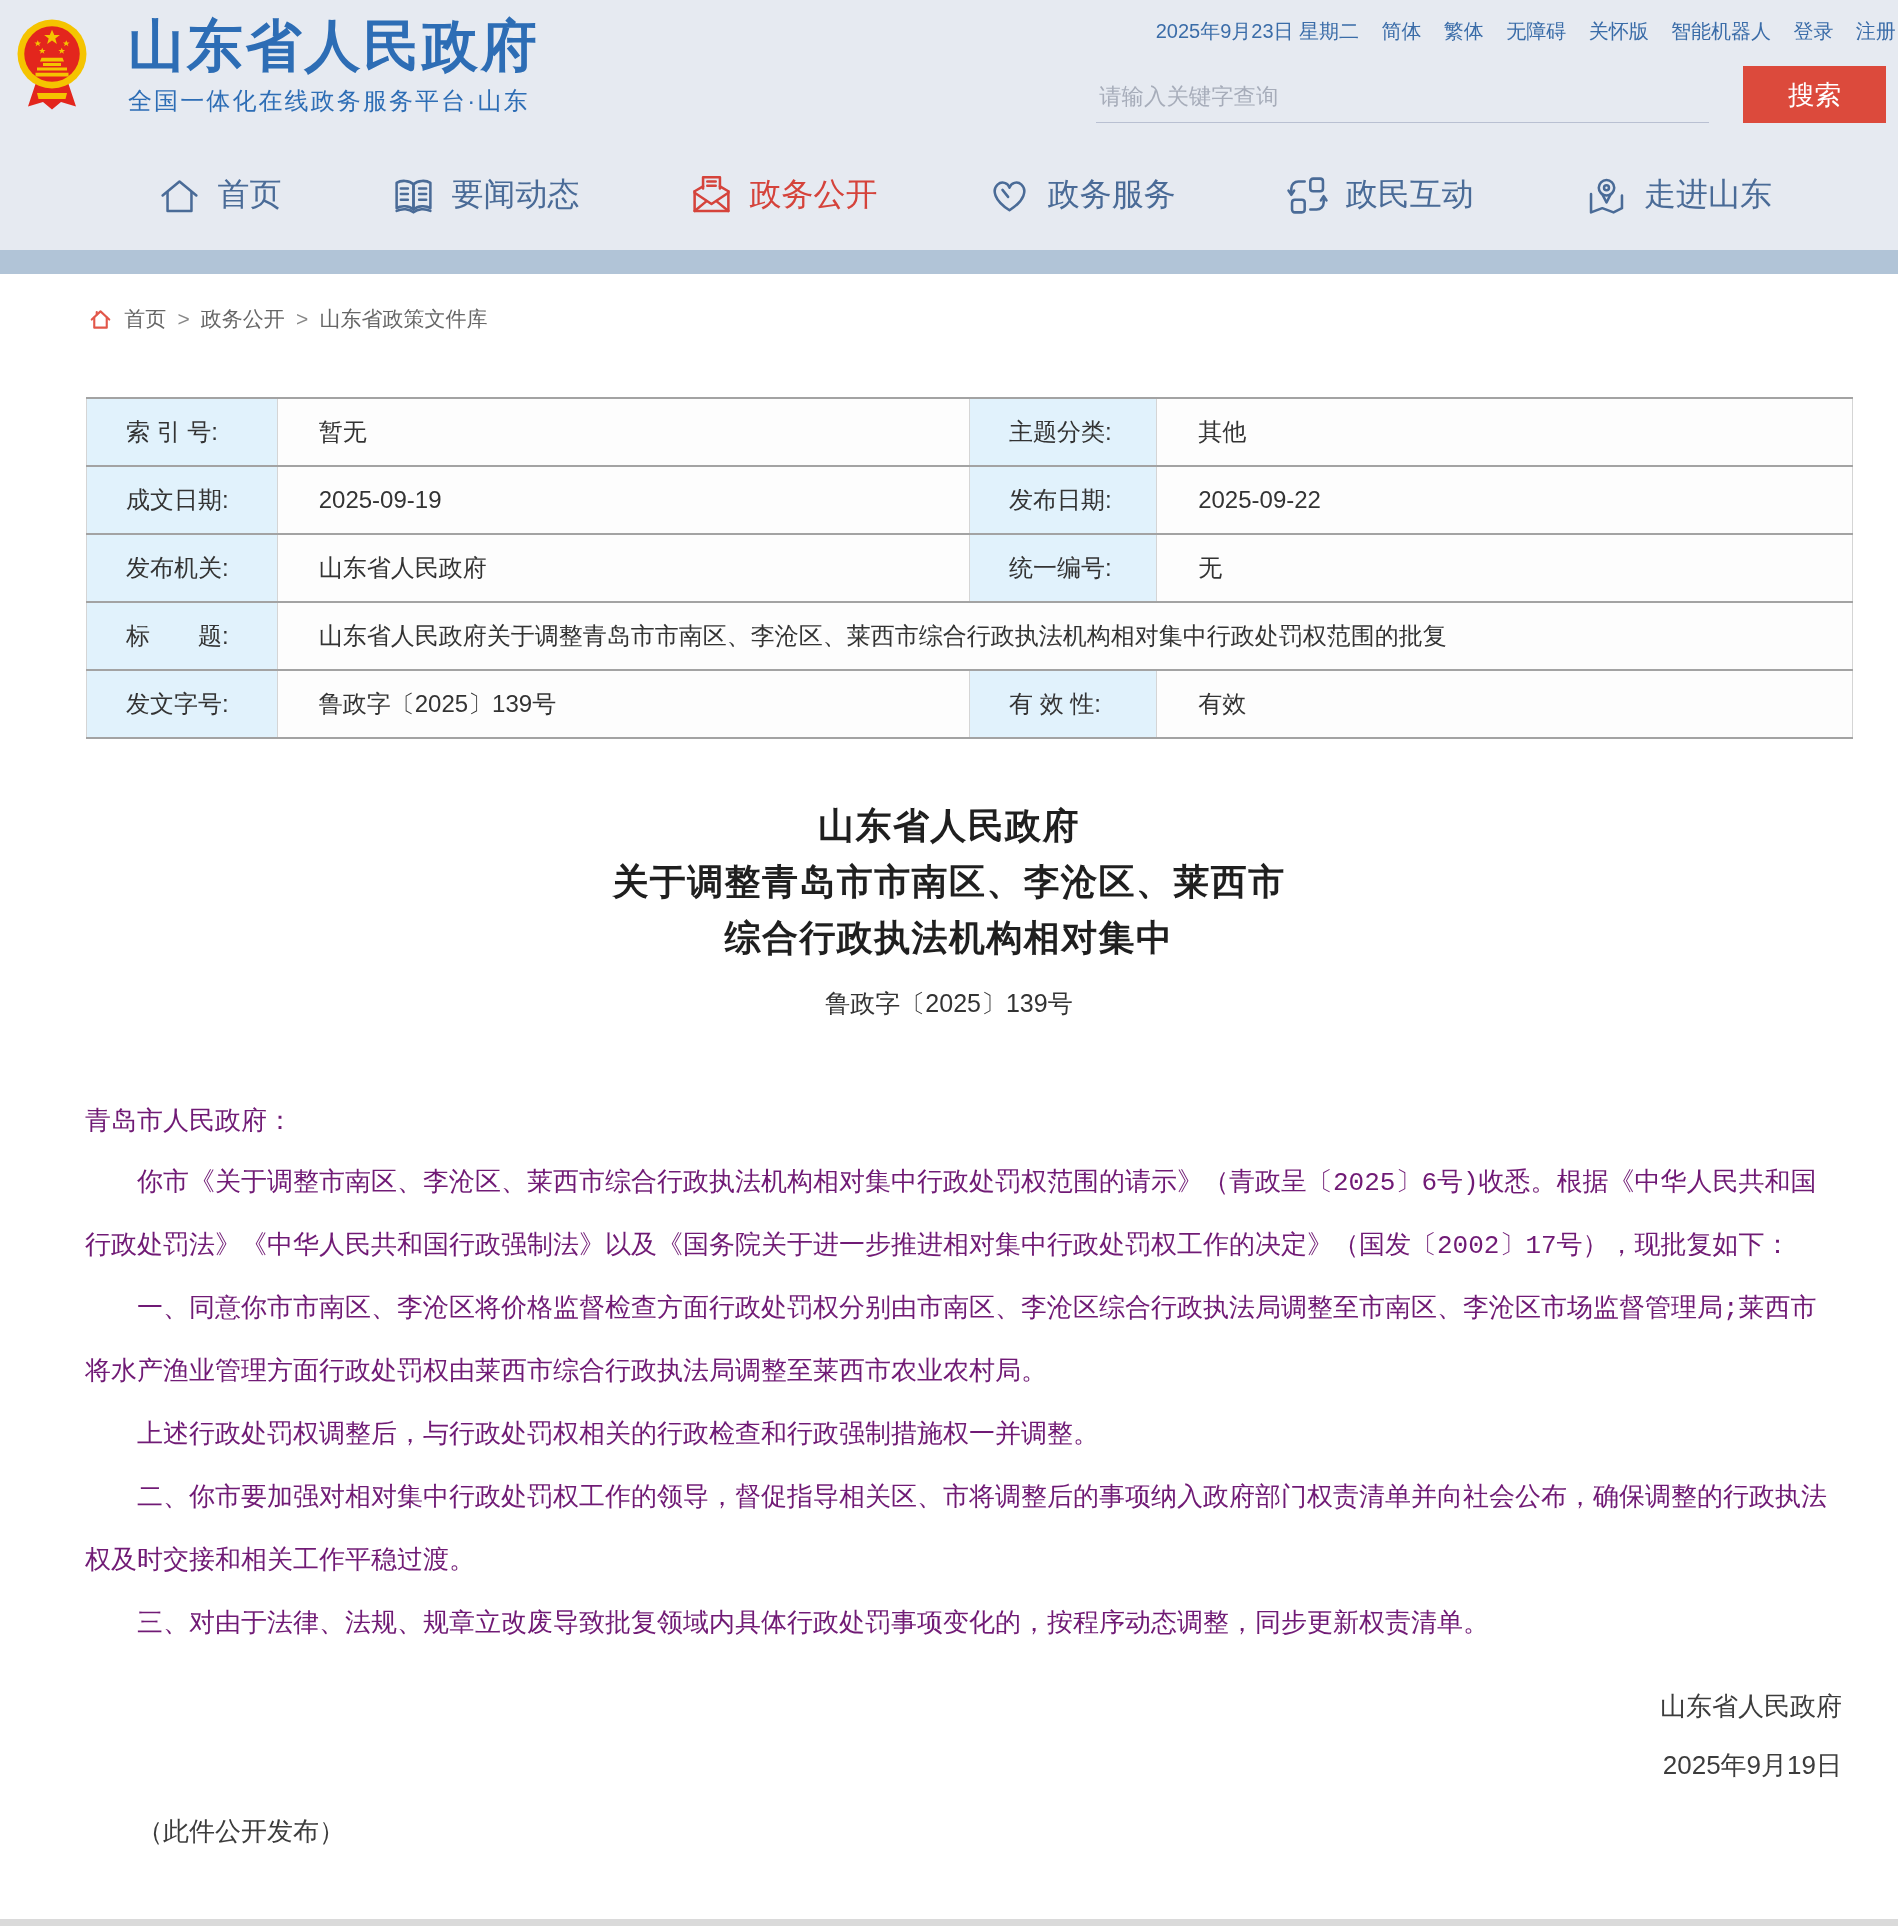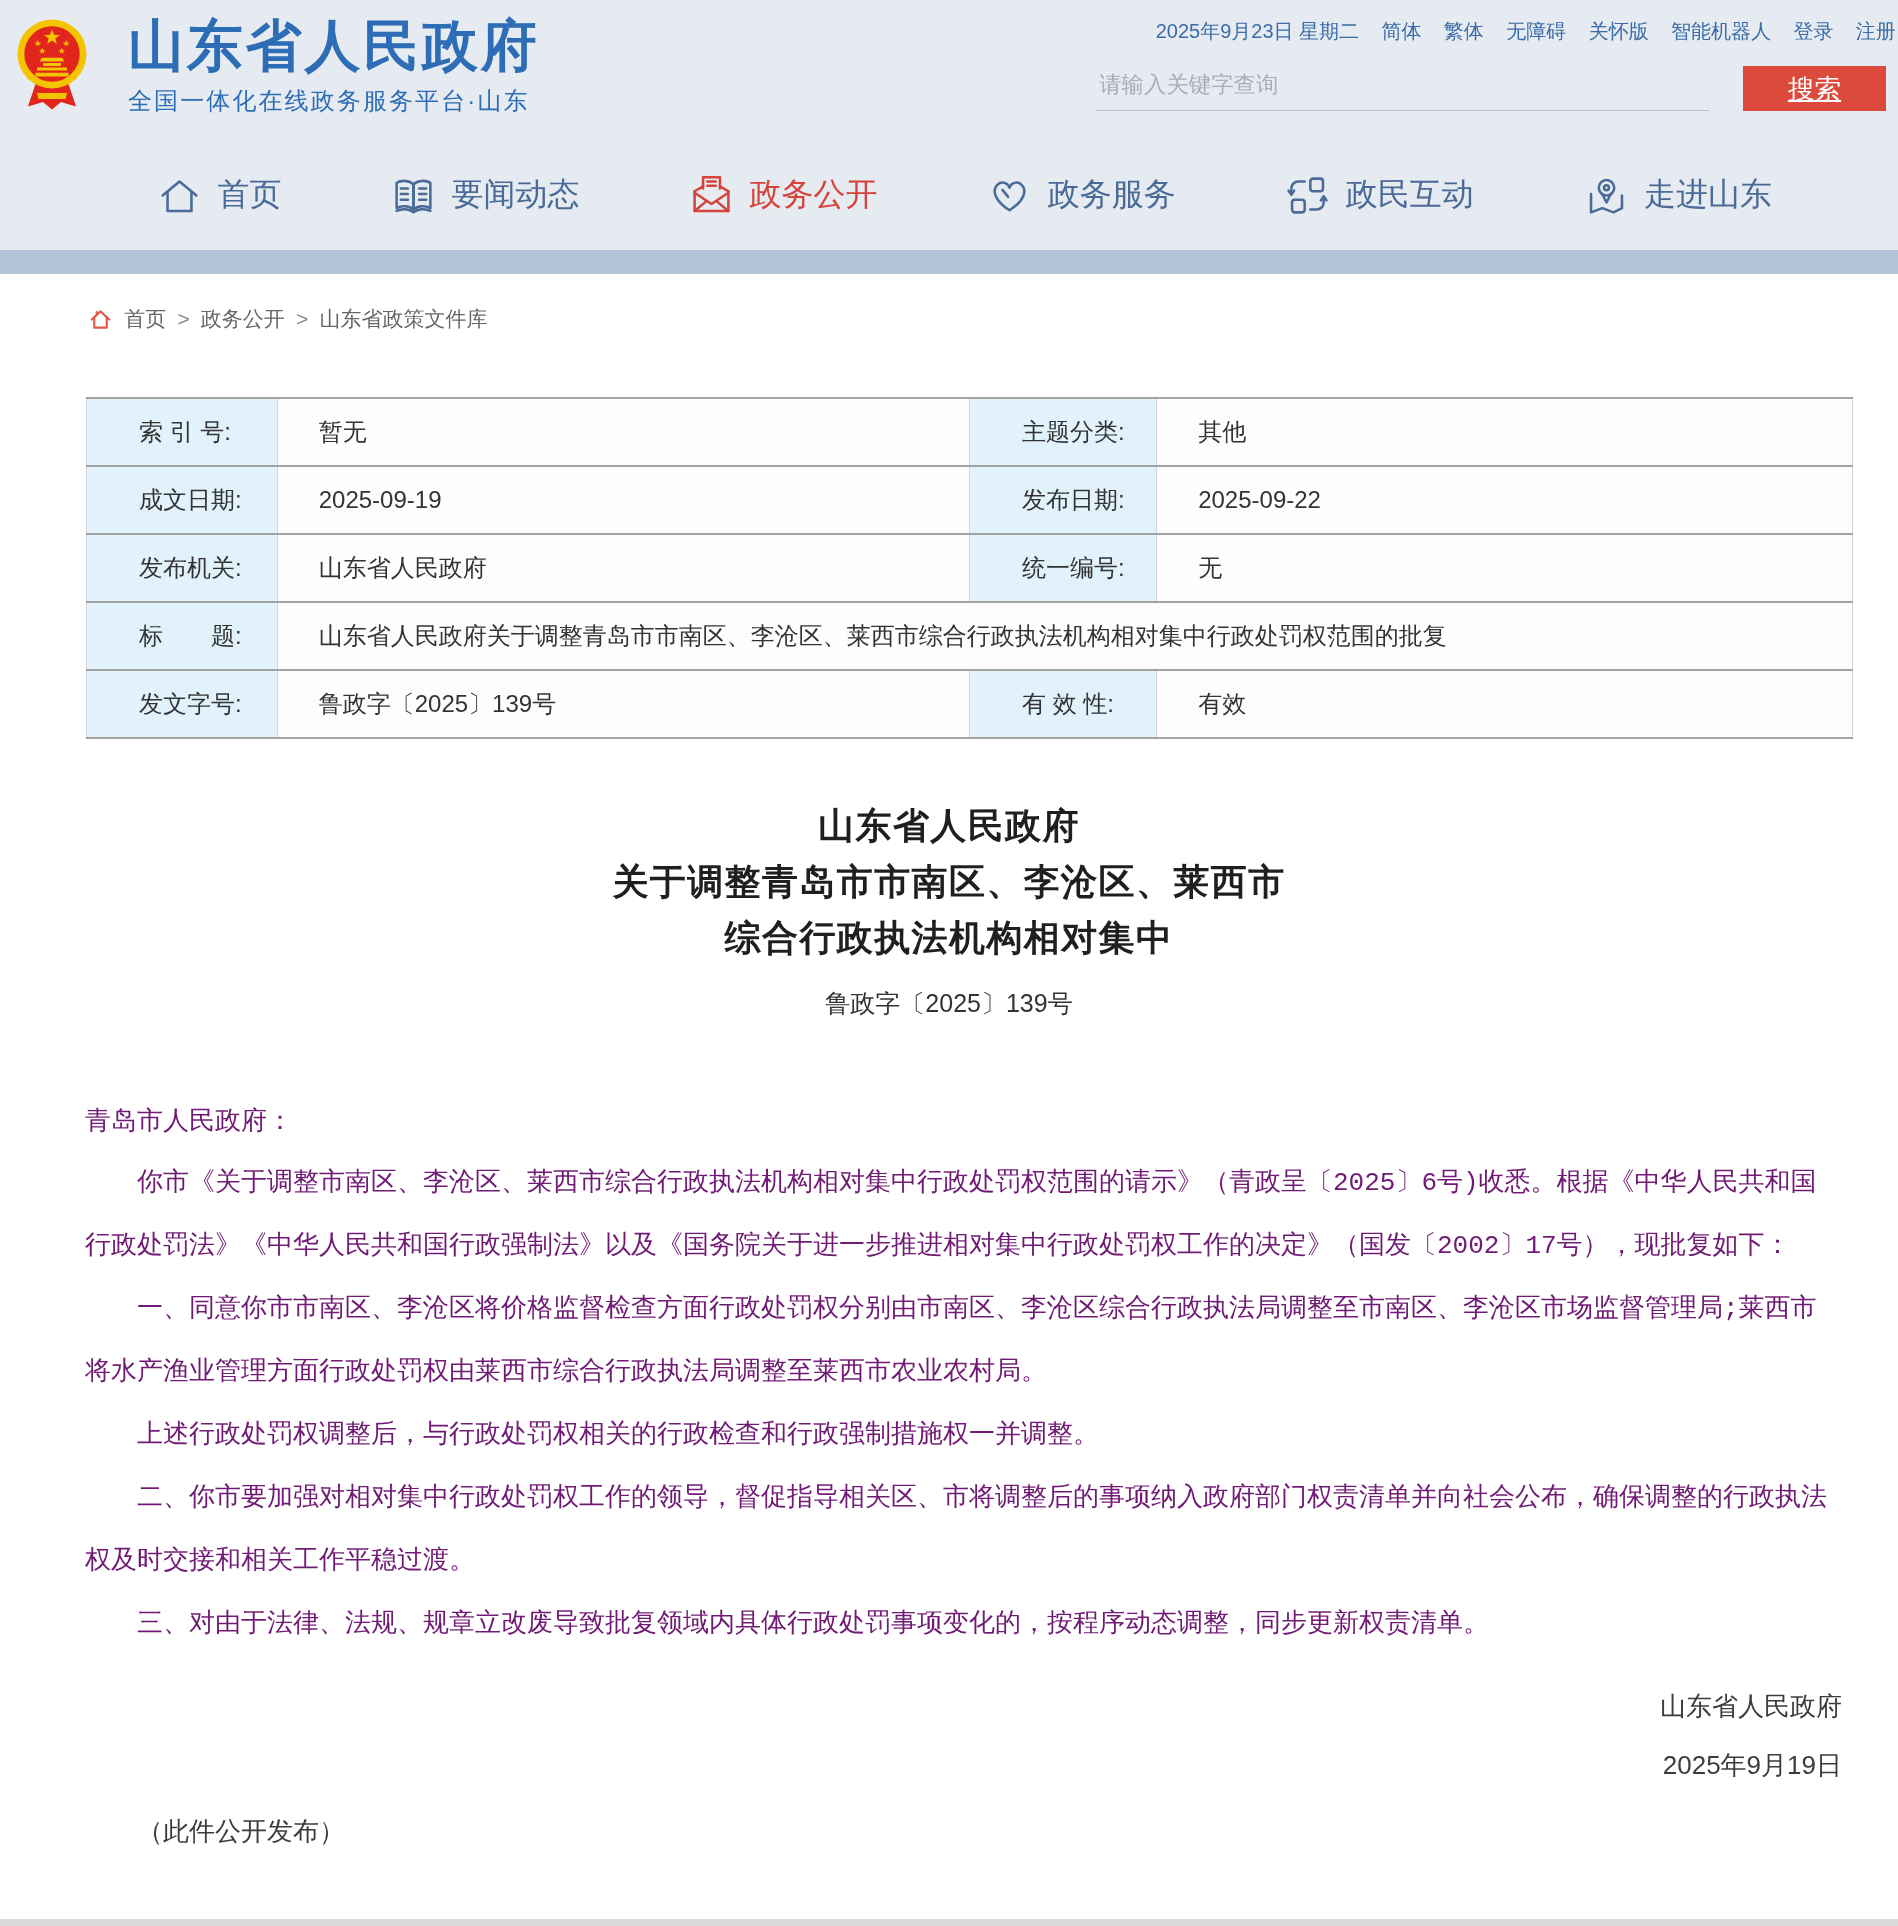--- a/index.html
+++ b/index.html
@@ -15,22 +15,22 @@
   .tagline{margin-top:11.2px;font-size:24px;font-weight:normal;color:#2d6db5;letter-spacing:2.1px;}
   .top-right{position:absolute;top:18px;right:12px;width:818px;}
   .top-links{display:flex;justify-content:flex-end;align-items:center;gap:22.4px;
              margin-right:-9.8px;white-space:nowrap;font-size:20px;color:#3a6ca8;}
   .top-links a{color:#3a6ca8;text-decoration:none;cursor:pointer;}
   .search-row{display:flex;justify-content:flex-end;align-items:flex-end;margin-top:21px;}
   .search-input{width:607px;background:transparent;border:none;outline:none;
                 border-bottom:1.4px solid #b9c0d2;font-size:22.4px;color:#000000;
                 padding:0 2.8px 11.2px 2.8px;font-family:Liberation Mono, monospace;}
   .search-input::placeholder{color:#a7adba;}
-  .search-btn{width:143px;height:45px;margin-left:34px;border:none;background:#dc4a3c;
-              color:#fff;font-size:26.6px;font-family:inherit;cursor:pointer;text-decoration:underline;}
+  .search-btn{width:143px;height:57px;margin-left:34px;border:none;background:#dc4a3c;
+              color:#fff;font-size:26.6px;font-family:inherit;cursor:pointer;}
   
   .mainnav{height:110px;display:flex;align-items:center;justify-content:space-between;
            padding:0 126px 0 157px;}
   .nav-item{display:flex;align-items:center;gap:15.4px;color:#4a6b97;text-decoration:none;
             font-size:32px;cursor:pointer;}
   .nav-item svg{width:45px;height:45px;stroke:currentColor;fill:none;stroke-width:3.6;
                 stroke-linecap:round;stroke-linejoin:round;}
   .nav-item.active{color:#d5433b;}
   .band{height:24px;background:#b1c4d7;}
   
@@ -38,21 +38,21 @@
   .breadcrumb{display:flex;align-items:center;gap:11.2px;padding:31px 0 0 88px;
               font-size:21px;color:#666;}
   .breadcrumb svg{width:25px;height:25px;stroke:#e2574a;fill:none;stroke-width:3.4;
                   stroke-linecap:round;stroke-linejoin:round;}
   .breadcrumb a{color:#666;text-decoration:none;cursor:pointer;}
   .crumb-sep{color:#888;}
   
   table.meta{margin:64px 0 0 86px;width:1767px;border-collapse:collapse;
              border-top:2.1px solid #a3a3a3;border-bottom:2.1px solid #a3a3a3;font-size:24px;}
   table.meta td{height:66px;border-bottom:2.1px solid #a3a3a3;border-left:1.4px solid #d5d5d5;
-                border-right:1.4px solid #d5d5d5;padding:0 0 0 52px;color:#333;background:#fdfdfd;}
+                border-right:1.4px solid #d5d5d5;padding:0 0 0 39px;color:#333;background:#fdfdfd;}
   table.meta td.lbl{background:#e1f2fc;}
   table.meta td.val{padding-left:41px;}
   .validity{color:#e0392e;}
   
   .doc-title{margin-top:59px;text-align:center;font-size:36px;font-weight:bold;
              color:#1f1f1f;line-height:56px;letter-spacing:1.4px;}
   .doc-number{margin-top:17.5px;text-align:center;font-size:25px;color:#333;line-height:39px;}
   .doc-body{margin-top:66px;padding:0 60px 0 85px;font-size:26px;color:#701a75;line-height:63px;}
   .doc-body p{margin:0;}
   .doc-body p.indent{text-indent:2em;font-family:Liberation Mono, monospace;}

